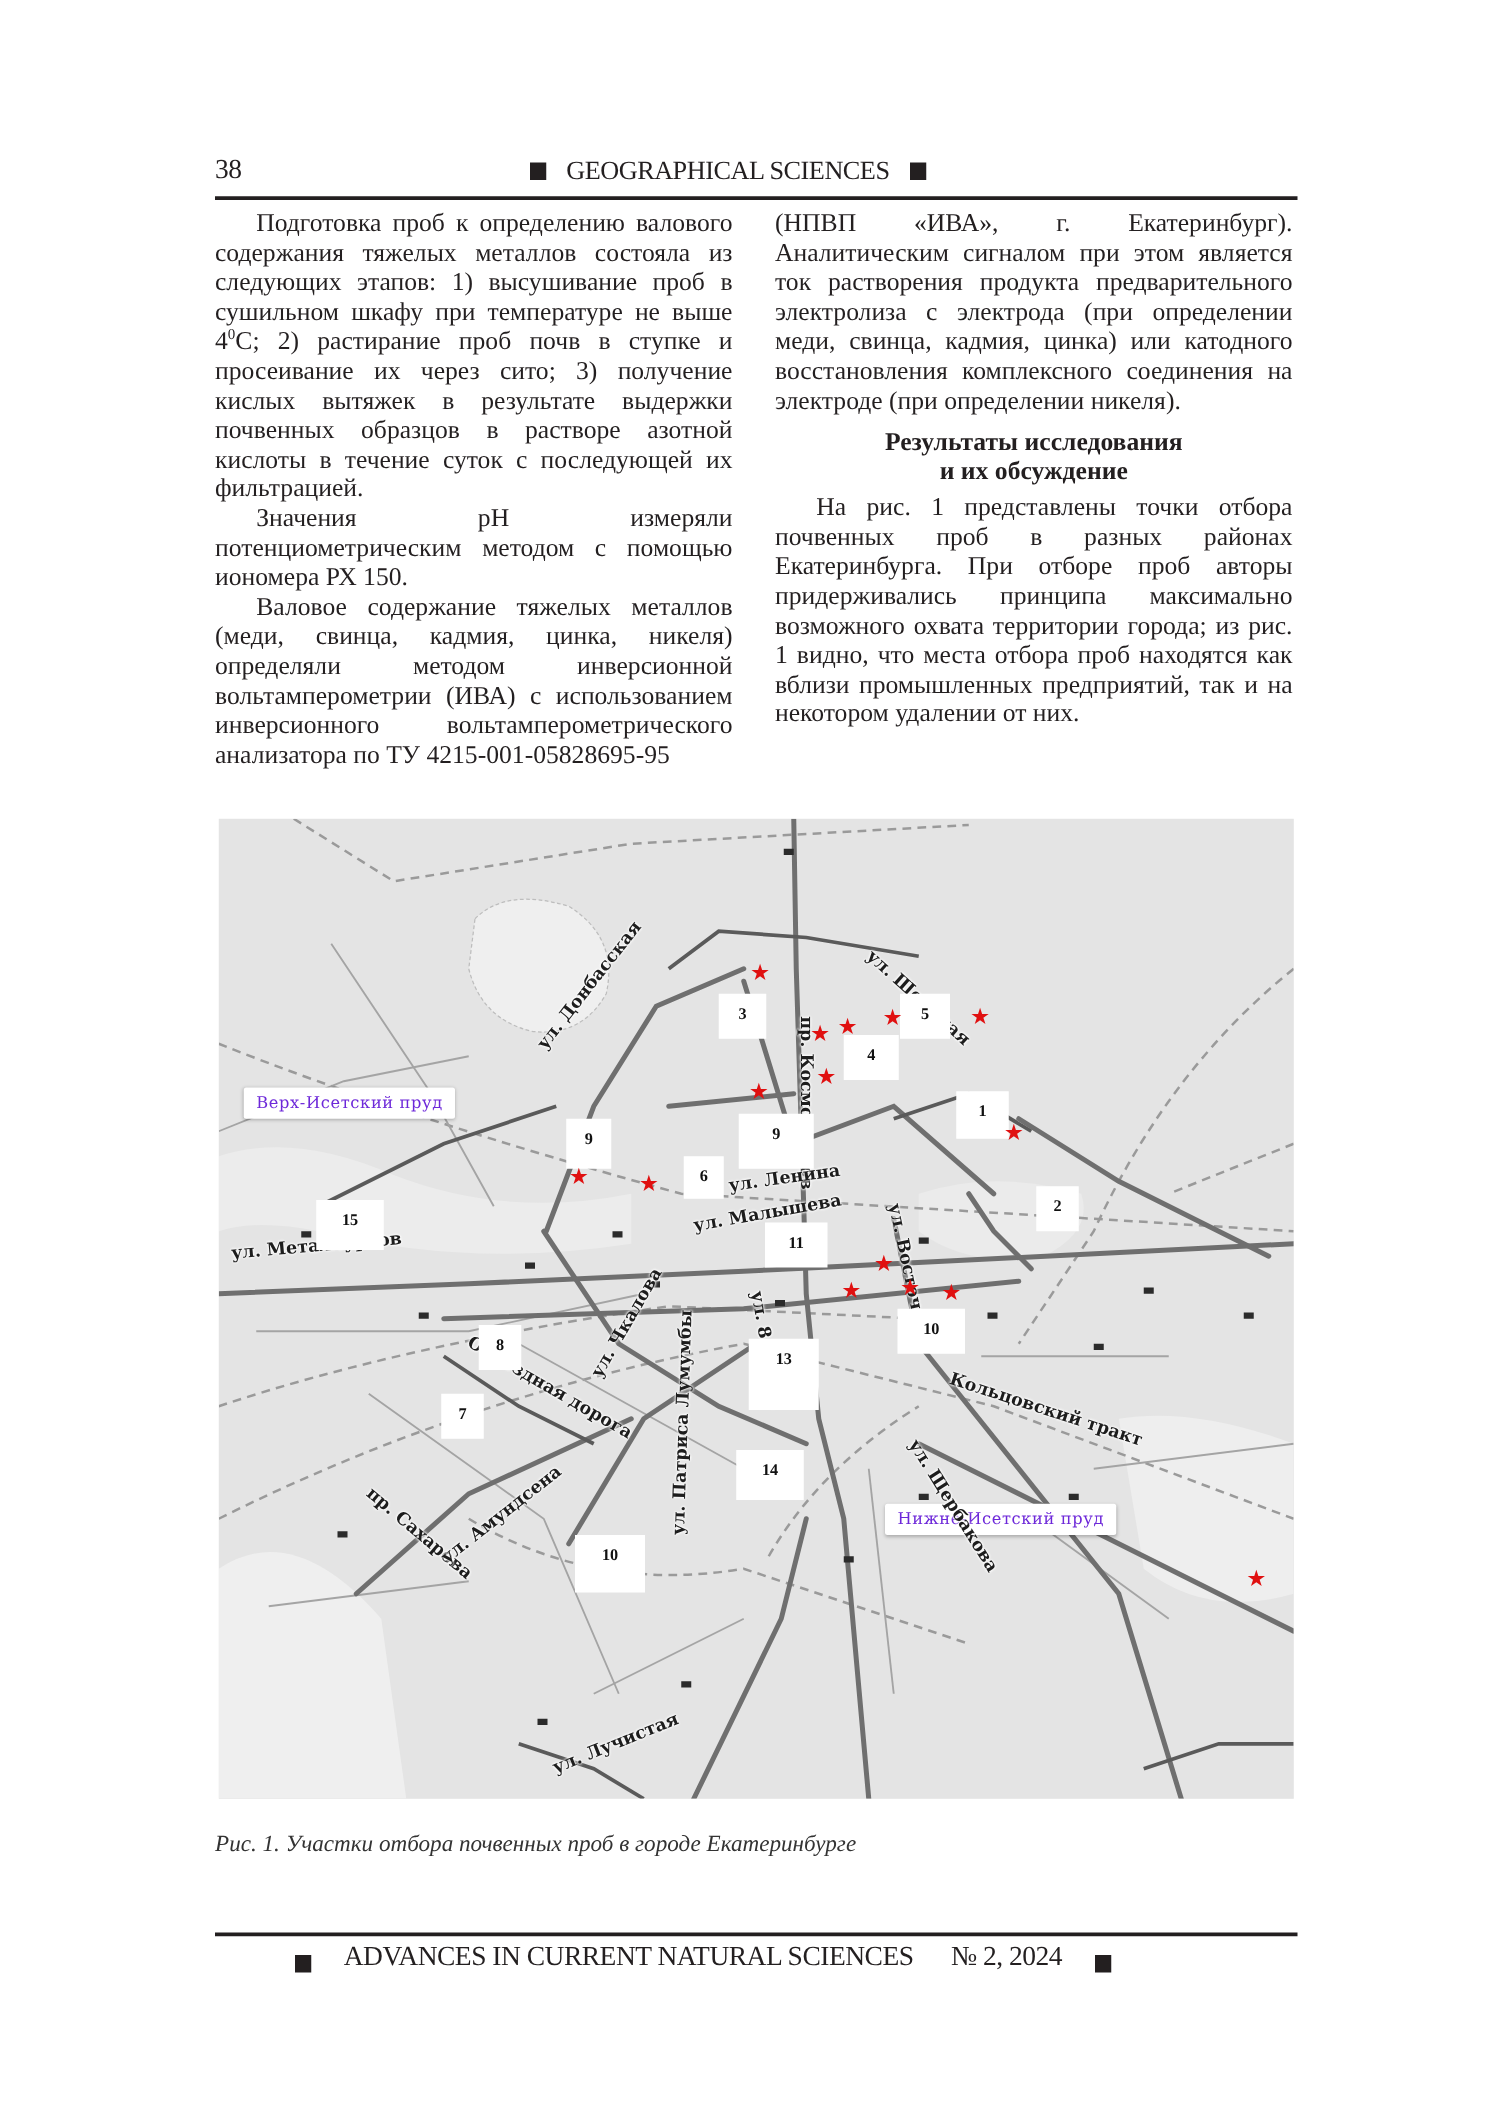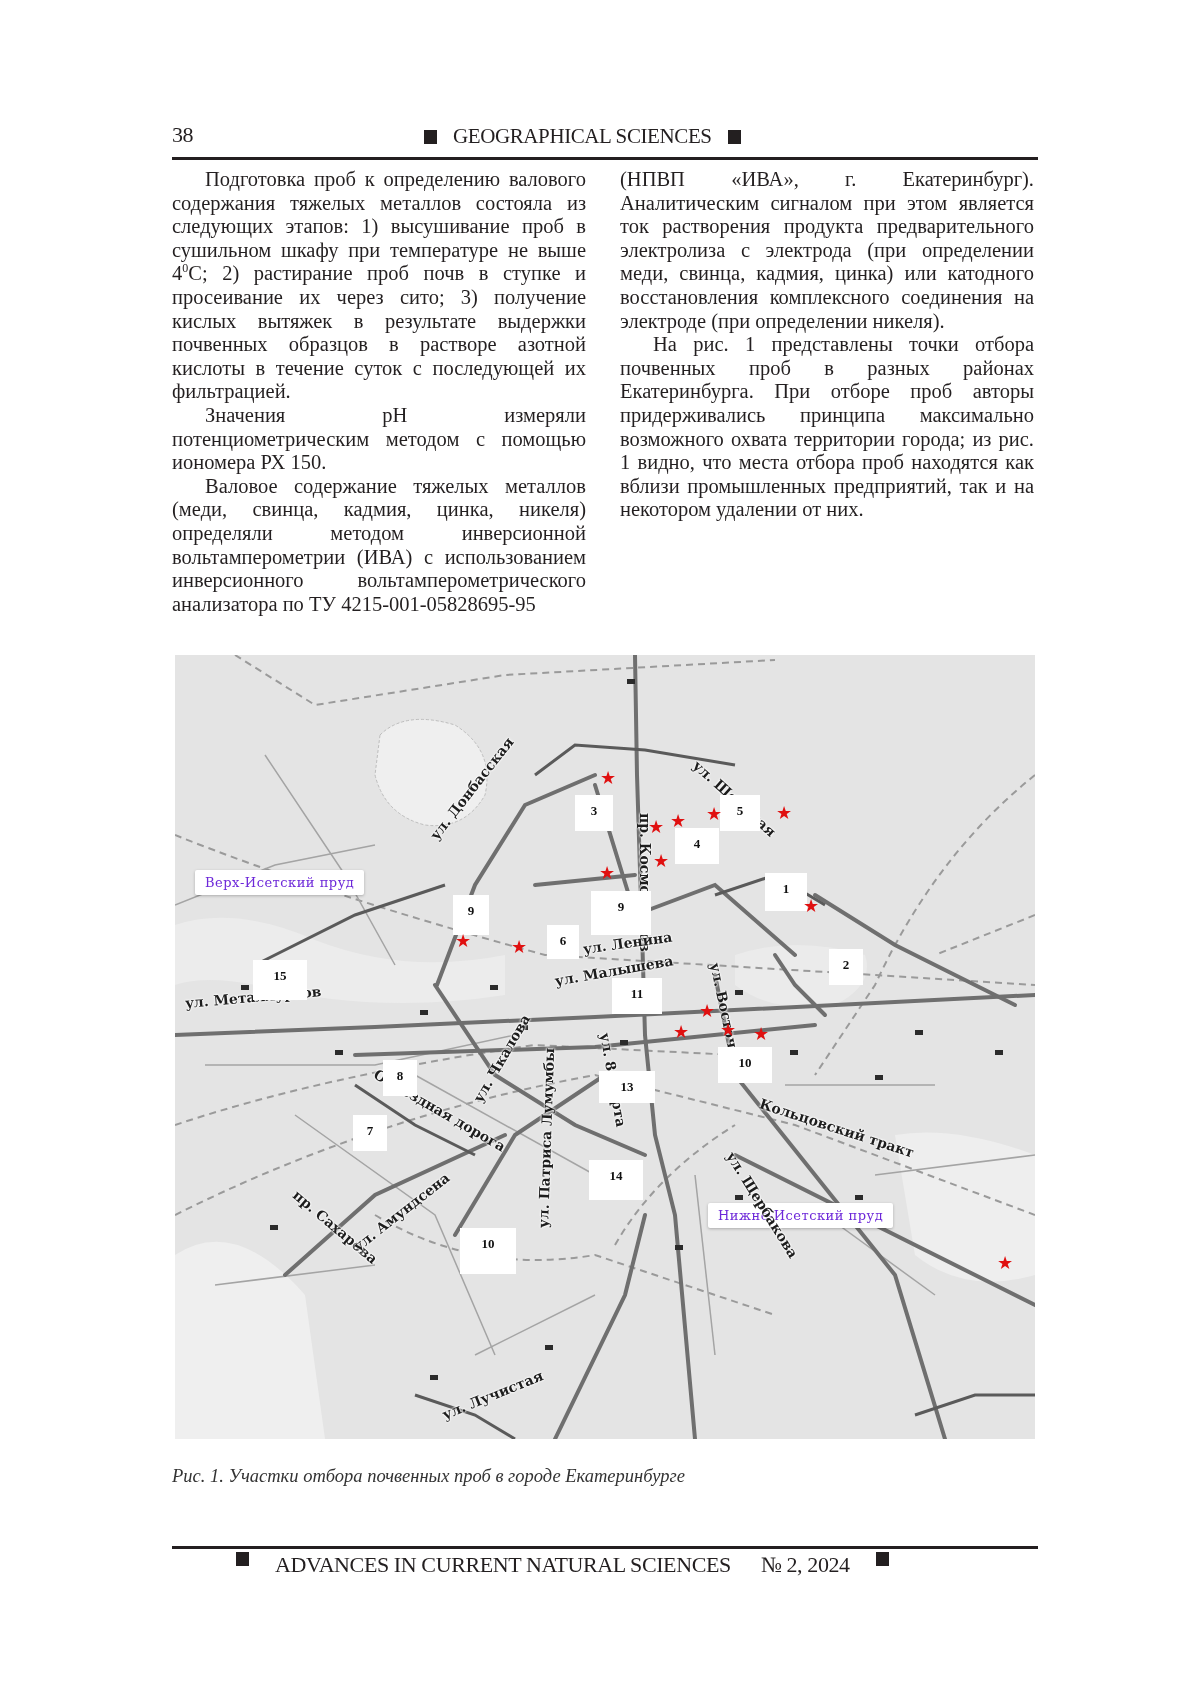--- a/index.html
+++ b/index.html
@@ -19,21 +19,21 @@
   .map { position:absolute; left:175px; top:655px; width:860px; height:784px; background:#e6e6e6; overflow:hidden; }
   .map svg { position:absolute; left:0; top:0; }
   .lbl-box { position:absolute; background:#fff; font-weight:bold; font-size:13px; text-align:center; color:#111; }
   .lbl-box span { display:block; padding-top:8px; }
   .street { position:absolute; font-family:"DejaVu Serif",serif; font-weight:bold; font-size:14px; color:#1d1d1d; white-space:nowrap; transform-origin:left center; text-shadow:0 0 2px #fff,0 0 2px #fff,0 0 3px #fff; }
   .pond { position:absolute; background:#fff; border-radius:2px; font-family:"DejaVu Serif",serif; font-size:13px; letter-spacing:0.5px; color:#6d28d9; padding:5px 10px; box-shadow:0 1px 3px rgba(0,0,0,0.25); white-space:nowrap; }
   .star { position:absolute; color:#e01010; font-size:18px; line-height:18px; width:18px; height:18px; text-align:center; }
   .caption { position:absolute; left:172px; top:1464px; width:866px; text-align:left; font-style:italic; font-size:18.5px; line-height:24px; color:#333; }
   .caption .star-inline { color:#c8141e; font-style:normal; font-size:15px; }
   .rule-bottom { position:absolute; left:172px; top:1546px; width:866px; height:3px; background:#231f20; }
-  .footer { position:absolute; left:236px; top:1552px; width:740px; font-size:22px; letter-spacing:-0.4px; display:flex; align-items:flex-start; }
+  .footer { position:absolute; left:236px; top:1552px; width:740px; font-size:22px; letter-spacing:-0.4px; display:flex; align-items:flex-end; }
   .footer .journal { margin-left:26px; }
   .footer .issue { margin-left:30px; }
   .footer .sq-end { margin-left:26px; }
 </style>
 </head>
 <body>
 
 <div class="header">
   <span class="page-num">38</span>
   <span class="running-title">
@@ -45,20 +45,24 @@
 <div class="rule-top"></div>
 
 <div class="col left">
   <p><span>Подготовка проб к определению валового содержания тяжелых металлов состояла из следующих этапов: 1) высушивание проб в сушильном шкафу при температуре не выше 4</span><sup>0</sup><span>С; 2) растирание проб почв в ступке и просеивание их через сито; 3) получение кислых вытяжек в результате выдержки почвенных образцов в растворе азотной кислоты в течение суток с последующей их фильтрацией.</span></p>
   <p>Значения pH измеряли потенциометрическим методом с помощью иономера РХ 150.</p>
   <p>Валовое содержание тяжелых металлов (меди, свинца, кадмия, цинка, никеля) определяли методом инверсионной вольтамперометрии (ИВА) с использованием инверсионного вольтамперометрического анализатора по ТУ 4215-001-05828695-95</p>
 </div>
 
 <div class="col right">
   <p class="noindent">(НПВП «ИВА», г. Екатеринбург). Аналитическим сигналом при этом является ток растворения продукта предварительного электролиза с электрода (при определении меди, свинца, кадмия, цинка) или катодного восстановления комплексного соединения на электроде (при определении никеля).</p>
+  <p class="section-heading">
+    <span>Результаты исследования</span><br>
+    <span>и их обсуждение</span>
+  </p>
   <p>На рис. 1 представлены точки отбора почвенных проб в разных районах Екатеринбурга. При отборе проб авторы придерживались принципа максимально возможного охвата территории города; из рис. 1 видно, что места отбора проб находятся как вблизи промышленных предприятий, так и на некотором удалении от них.</p>
 </div>
 
 <div class="map">
   <svg width="860" height="784" viewBox="0 0 860 784">
     <rect x="0" y="0" width="860" height="784" fill="#e4e4e4"></rect>
 
     <path d="M205 80 Q230 55 280 70 Q320 95 310 140 Q290 175 250 170 Q210 160 200 120 Z" fill="#efefef" stroke="#bdbdbd" stroke-dasharray="3,2"></path>
     <path d="M0 270 Q60 250 140 285 Q230 320 330 300 L330 340 Q200 360 80 330 Q30 320 0 330 Z" fill="#ececec"></path>
     <path d="M720 480 Q780 470 860 500 L860 620 Q790 640 740 600 Z" fill="#eeeeee"></path>
@@ -186,21 +190,21 @@
     </div>
   <div class="lbl-box" style="left:543px; top:392px; width:54px; height:36px;">
       <span>10</span>
     </div>
   <div class="lbl-box" style="left:437px; top:323px; width:50px; height:36px;">
       <span>11</span>
     </div>
   <div class="lbl-box" style="left:285px; top:573px; width:56px; height:46px;">
       <span>10</span>
     </div>
-  <div class="lbl-box" style="left:424px; top:416px; width:56px; height:32px;">
+  <div class="lbl-box" style="left:424px; top:416px; width:56px; height:57px;">
       <span>13</span>
     </div>
   <div class="lbl-box" style="left:414px; top:505px; width:54px; height:40px;">
       <span>14</span>
     </div>
   <div class="lbl-box" style="left:78px; top:305px; width:54px; height:40px;">
       <span>15</span>
     </div>
   <div class="lbl-box" style="left:416px; top:236px; width:60px; height:44px;">
       <span>9</span>

